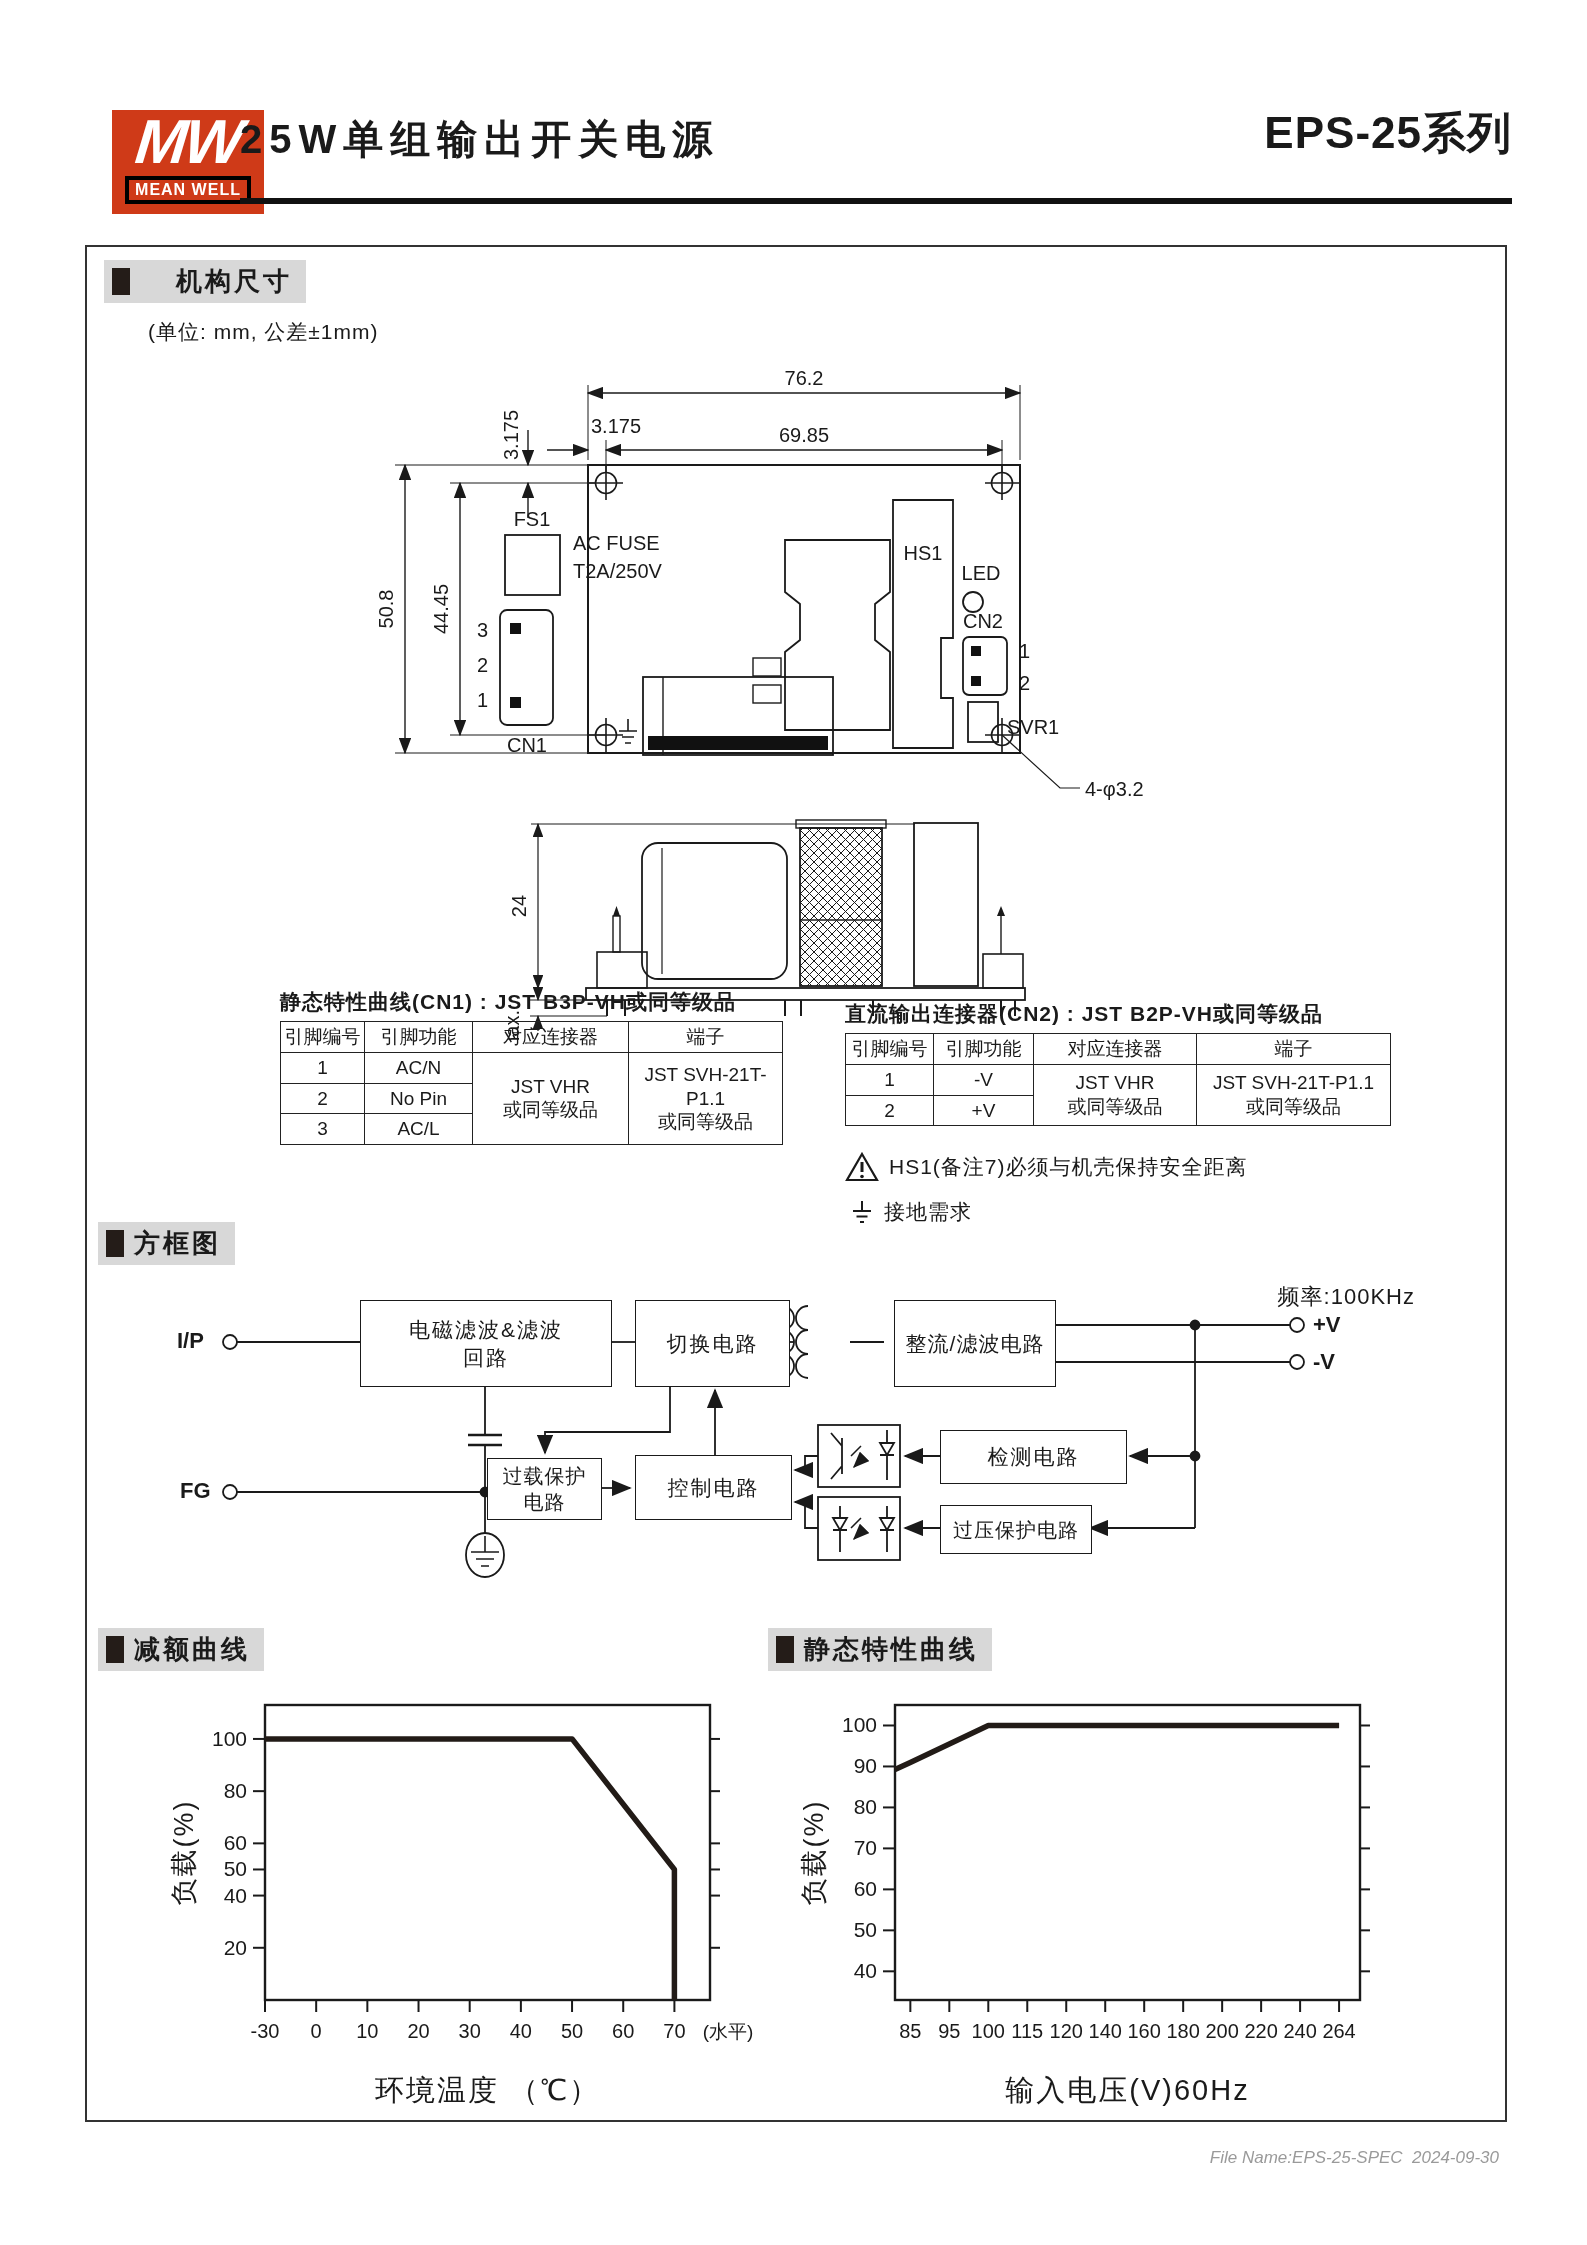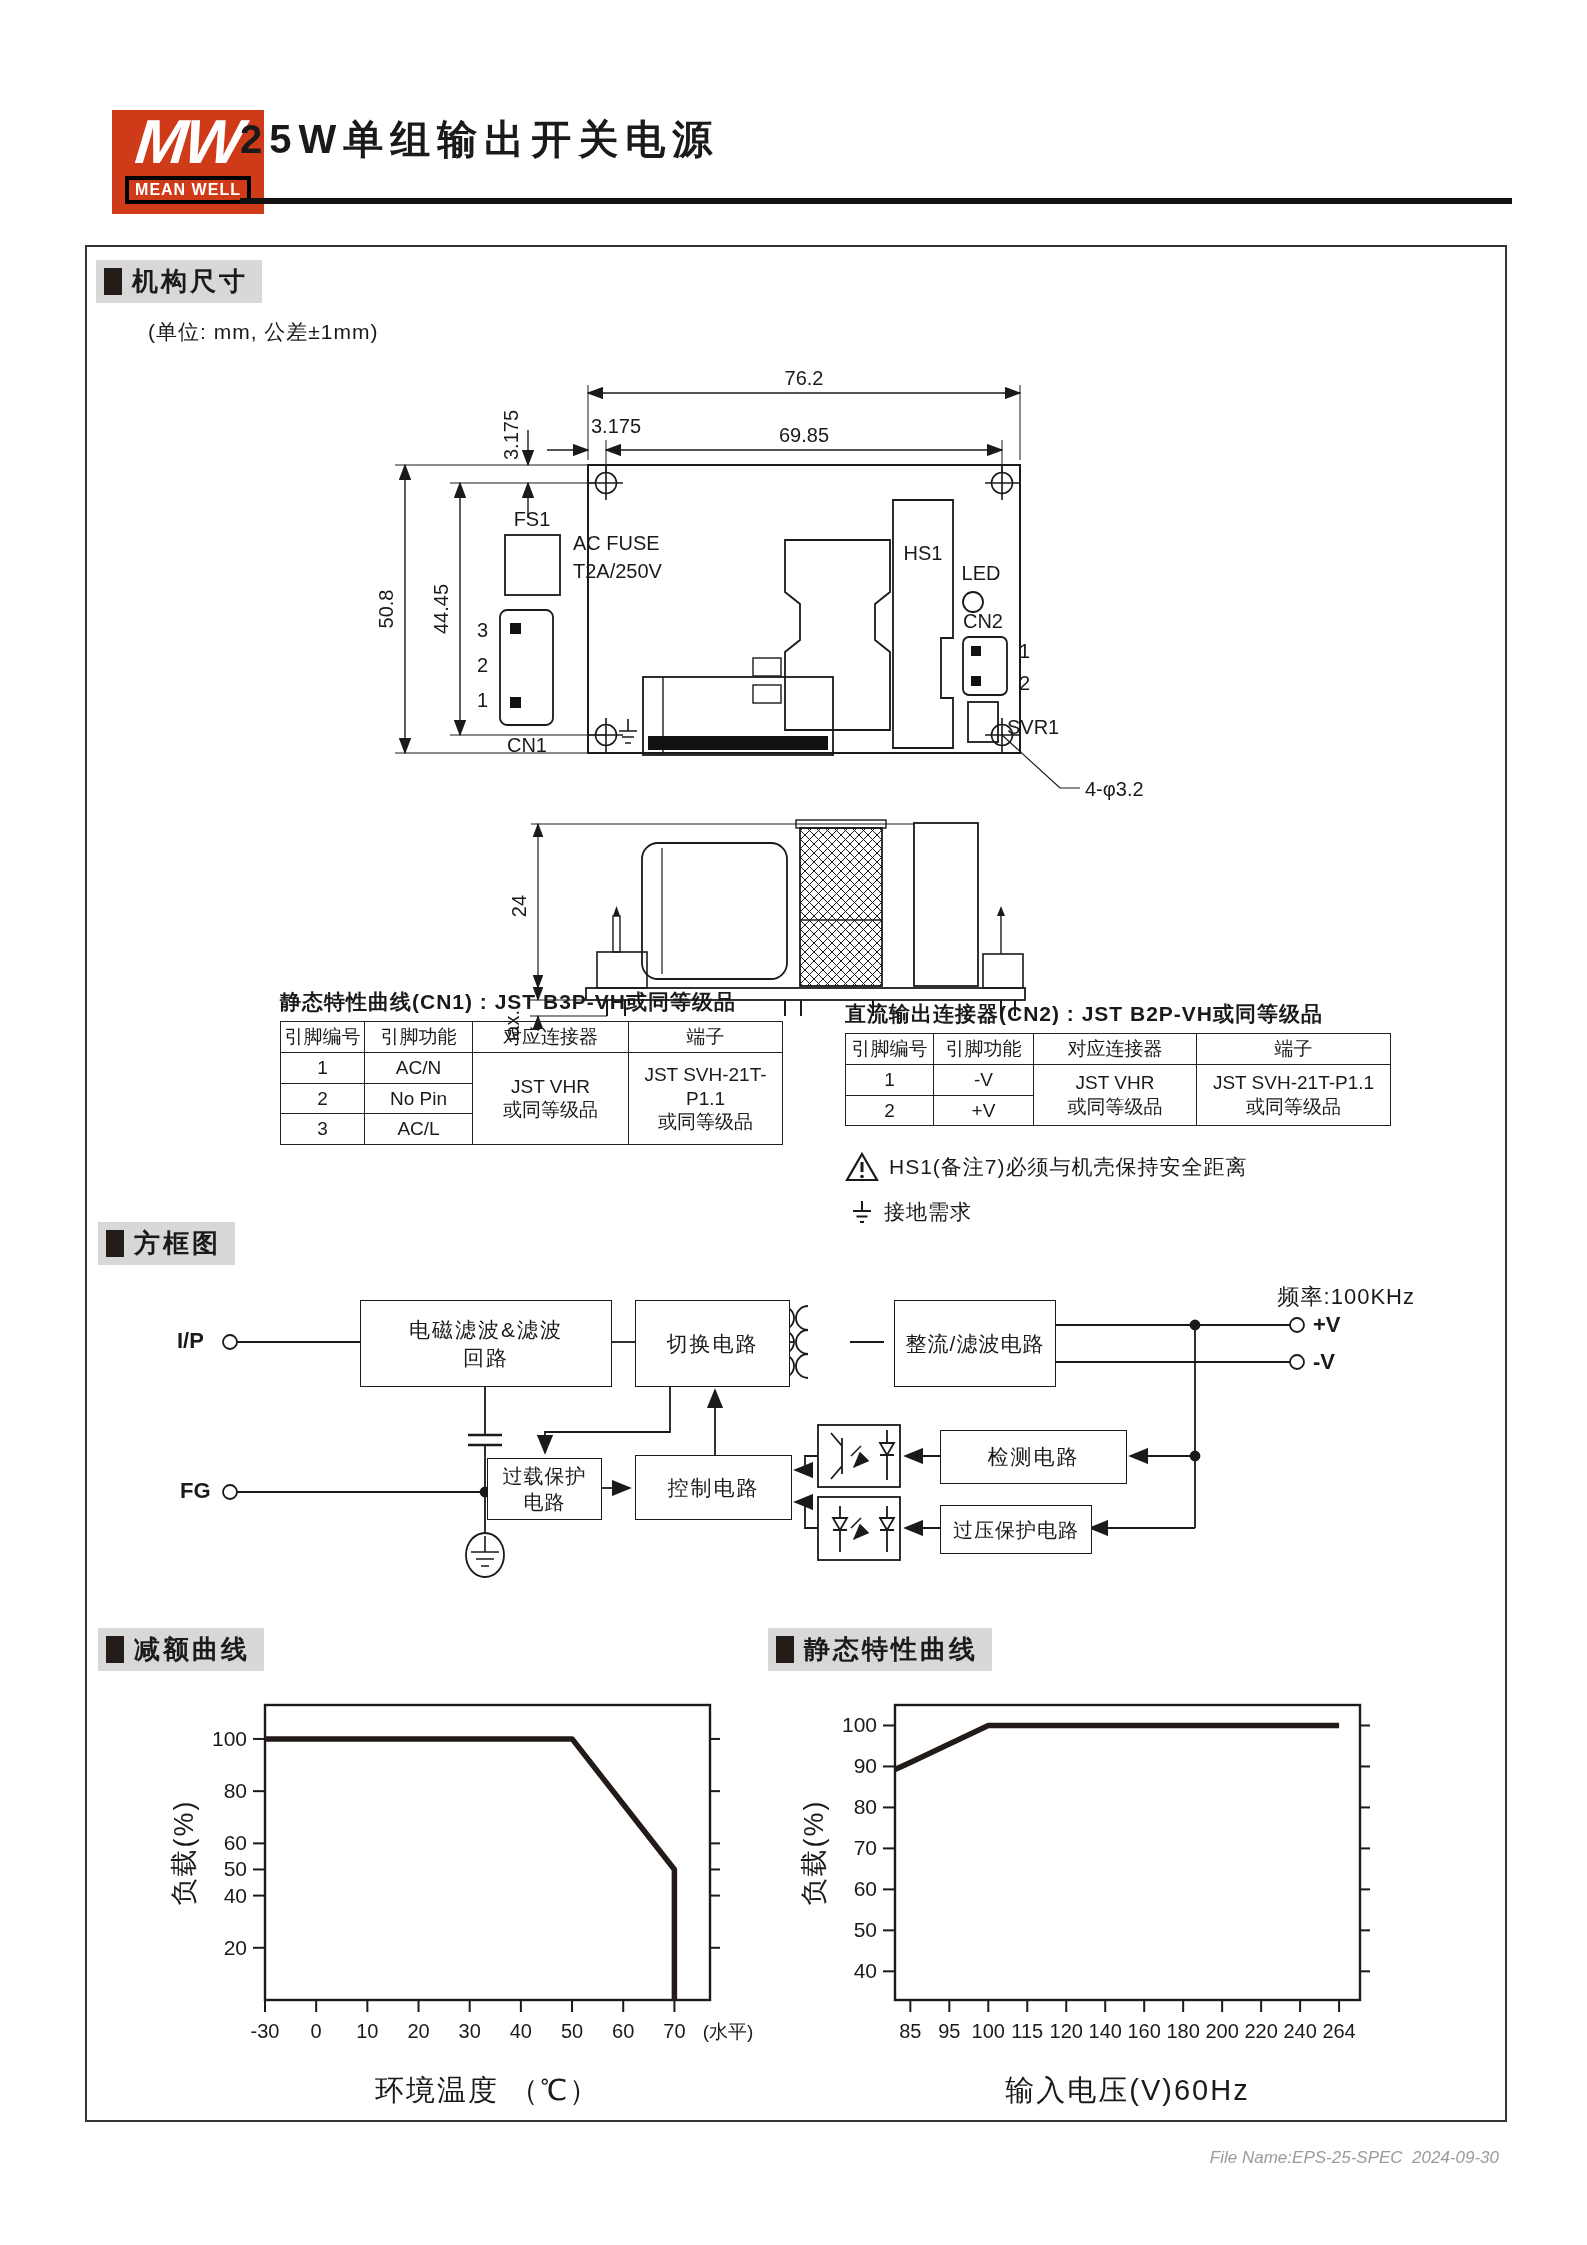--- a/index.html
+++ b/index.html
@@ -42,25 +42,26 @@
 </head>
 <body>
 
 <div class="page">
 
   <div class="abs logo">
     <span class="logo-mw">MW</span>
     <span class="logo-brand">MEAN WELL</span>
   </div>
   <div class="abs doc-title">25W单组输出开关电源</div>
+  <div class="abs doc-series">EPS-25系列</div>
   <div class="abs title-rule"></div>
 
   <div class="abs main-box"></div>
 
-  <div class="abs sec" style="left:96px;top:260px;">
+  <div class="abs sec" style="left:104px;top:260px;gap:36px;">
     <span class="sq"></span>
     <span>机构尺寸</span>
   </div>
   <div class="abs unit-note" style="left:148px;top:318px;">(单位: mm, 公差±1mm)</div>
 
   <svg class="abs" style="left:85px;top:340px;" width="1420" height="700" viewBox="0 0 1420 700">
     <defs>
       <marker id="ah" markerWidth="12" markerHeight="9" refX="11" refY="4.5" orient="auto">
         <path d="M0,0 L12,4.5 L0,9 Z" fill="#1a1a1a"></path>
       </marker>

